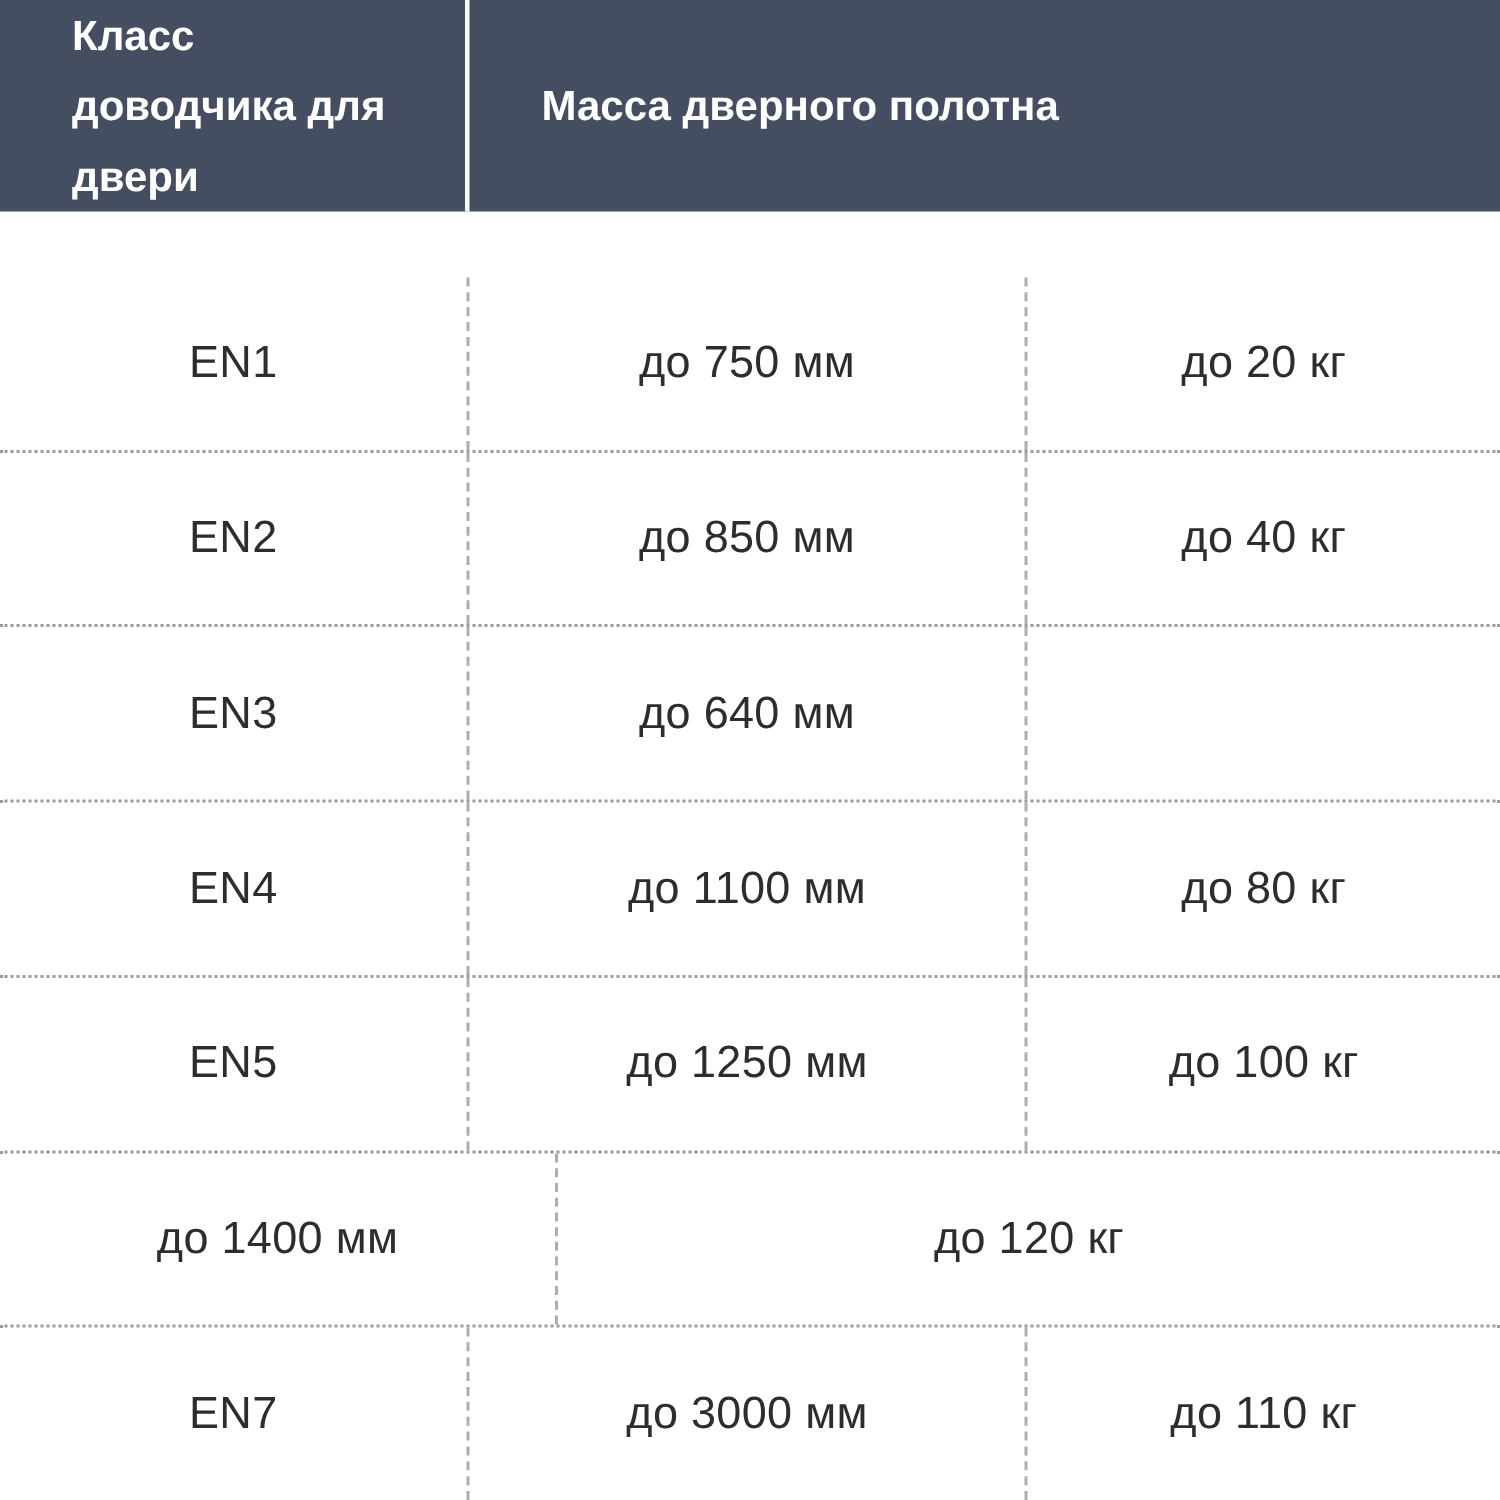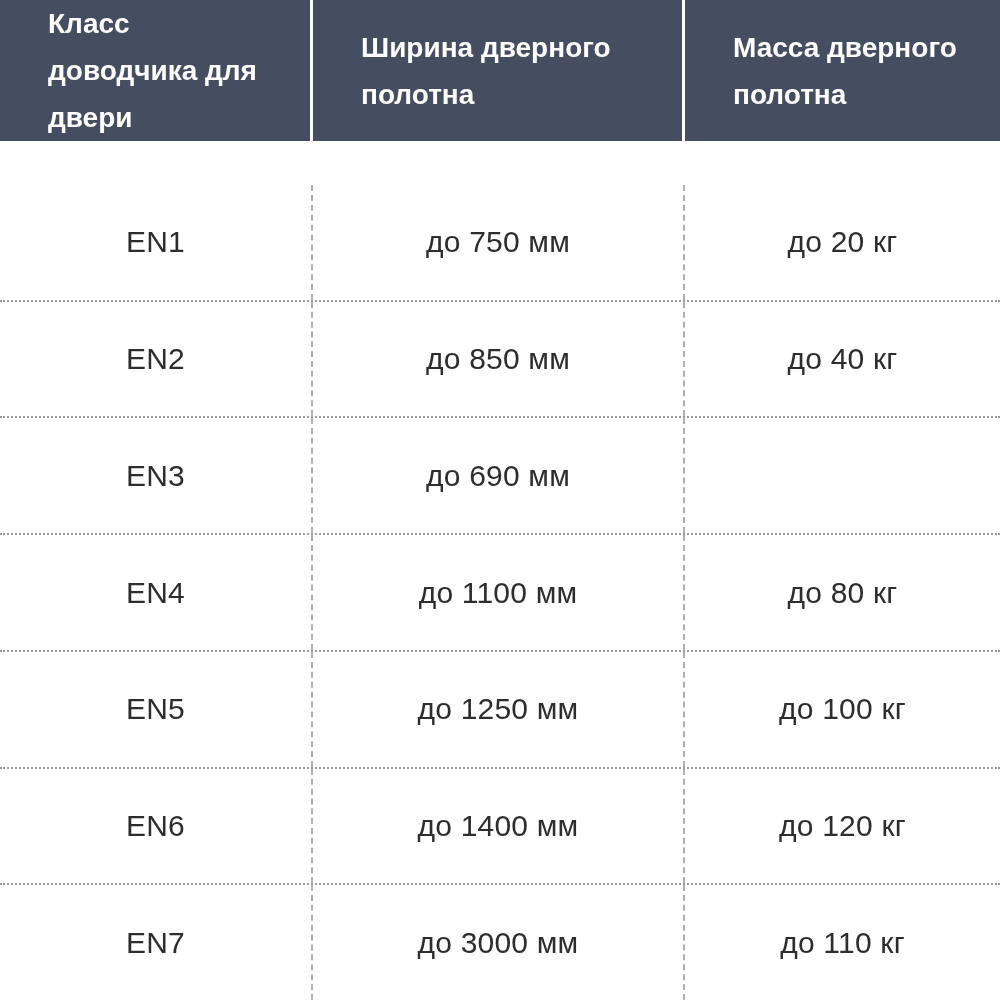--- a/index.html
+++ b/index.html
@@ -61,23 +61,20 @@
 </style>
 </head>
 <body>
 
 <div class="spec-table">
 
   <div class="thead">
     <div class="th c1">
       <span>Класс доводчика для двери</span>
     </div>
-    <div class="th c2">
-      <span>Ширина дверного полотна</span>
-    </div>
     <div class="th c3">
       <span>Масса дверного полотна</span>
     </div>
   </div>
 
   <div class="tbody">
 
     <div class="tr">
       <div class="td c1">EN1</div>
       <div class="td c2">до 750 мм</div>
@@ -85,37 +82,36 @@
     </div>
 
     <div class="tr">
       <div class="td c1">EN2</div>
       <div class="td c2">до 850 мм</div>
       <div class="td c3">до 40 кг</div>
     </div>
 
     <div class="tr">
       <div class="td c1">EN3</div>
-      <div class="td c2">до 690 мм</div>
+      <div class="td c2">до 640 мм</div>
     </div>
 
     <div class="tr">
       <div class="td c1">EN4</div>
       <div class="td c2">до 1100 мм</div>
       <div class="td c3">до 80 кг</div>
     </div>
 
     <div class="tr">
       <div class="td c1">EN5</div>
       <div class="td c2">до 1250 мм</div>
       <div class="td c3">до 100 кг</div>
     </div>
 
     <div class="tr">
-      <div class="td c1">EN6</div>
       <div class="td c2">до 1400 мм</div>
       <div class="td c3">до 120 кг</div>
     </div>
 
     <div class="tr">
       <div class="td c1">EN7</div>
       <div class="td c2">до 3000 мм</div>
       <div class="td c3">до 110 кг</div>
     </div>
 

